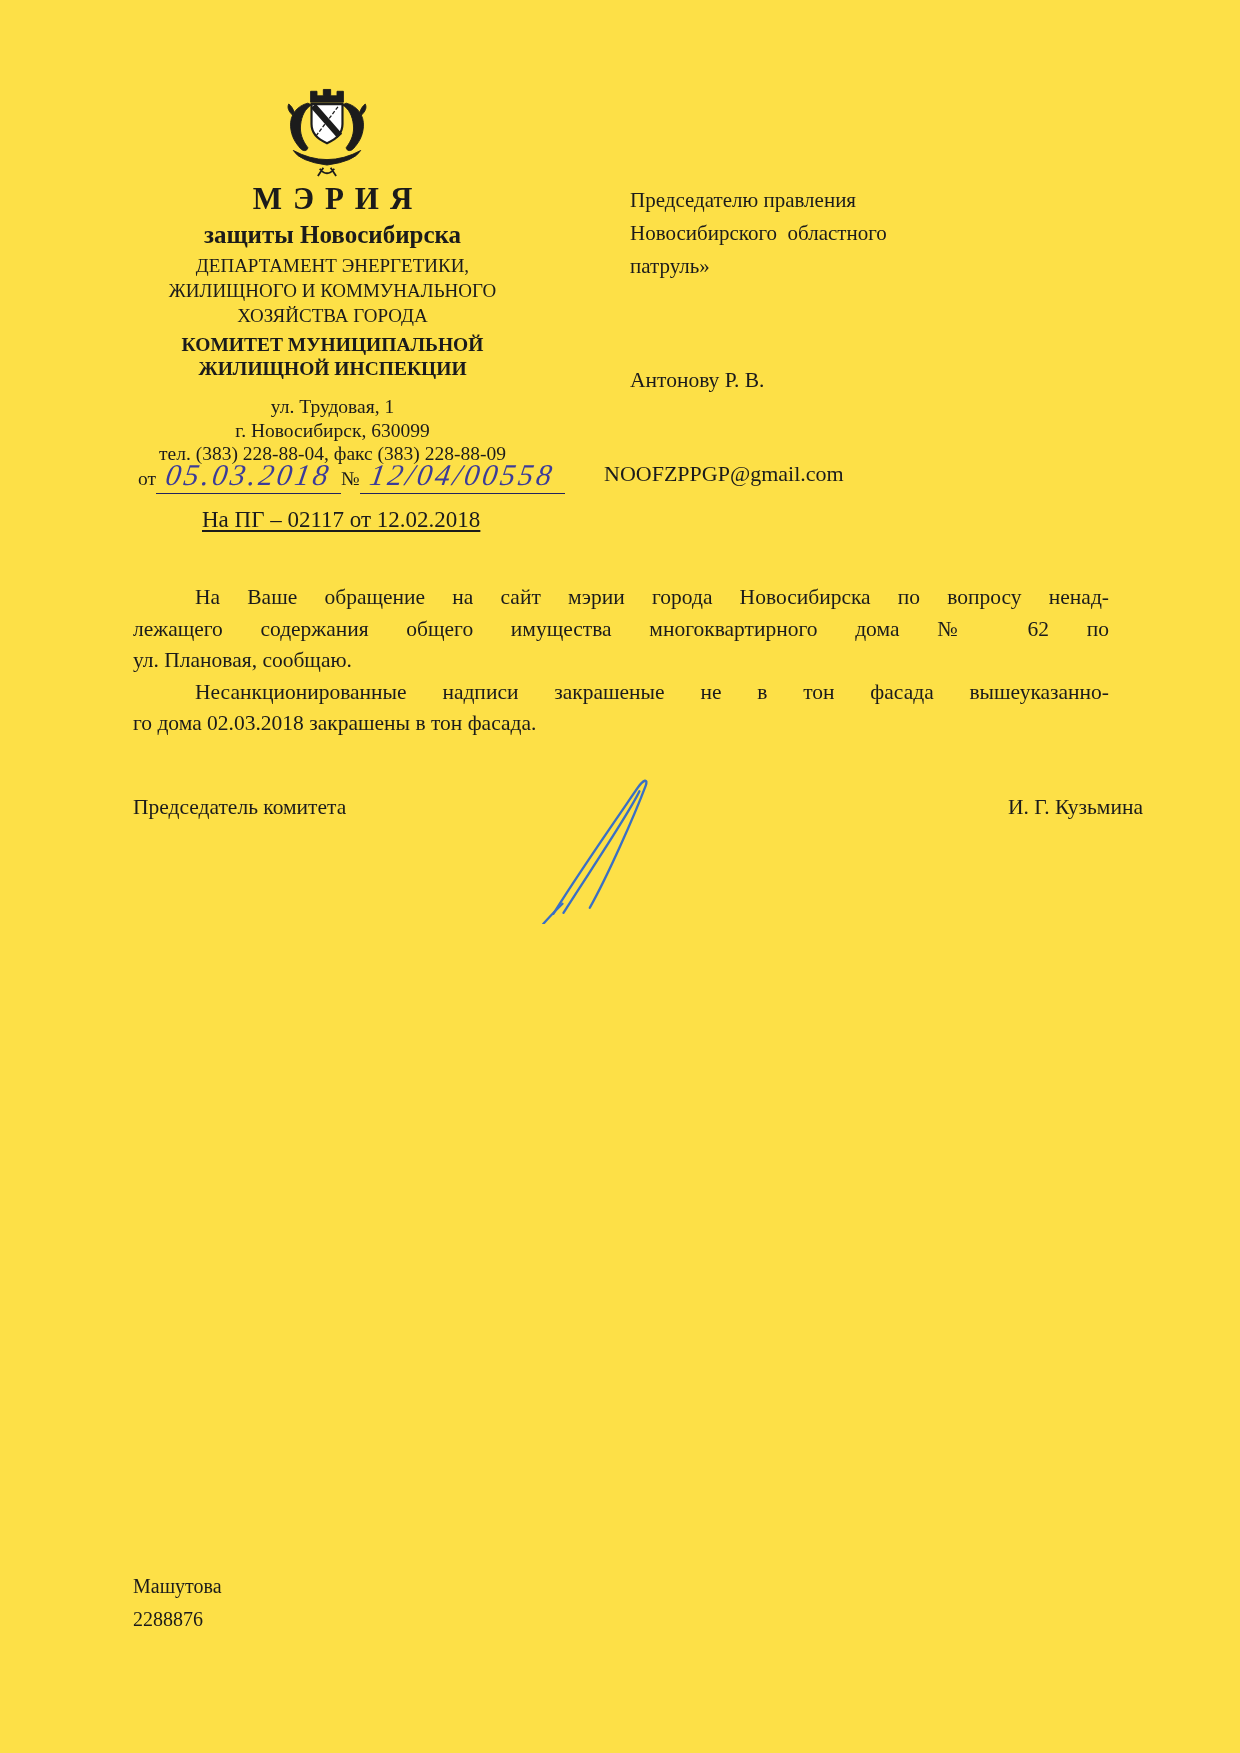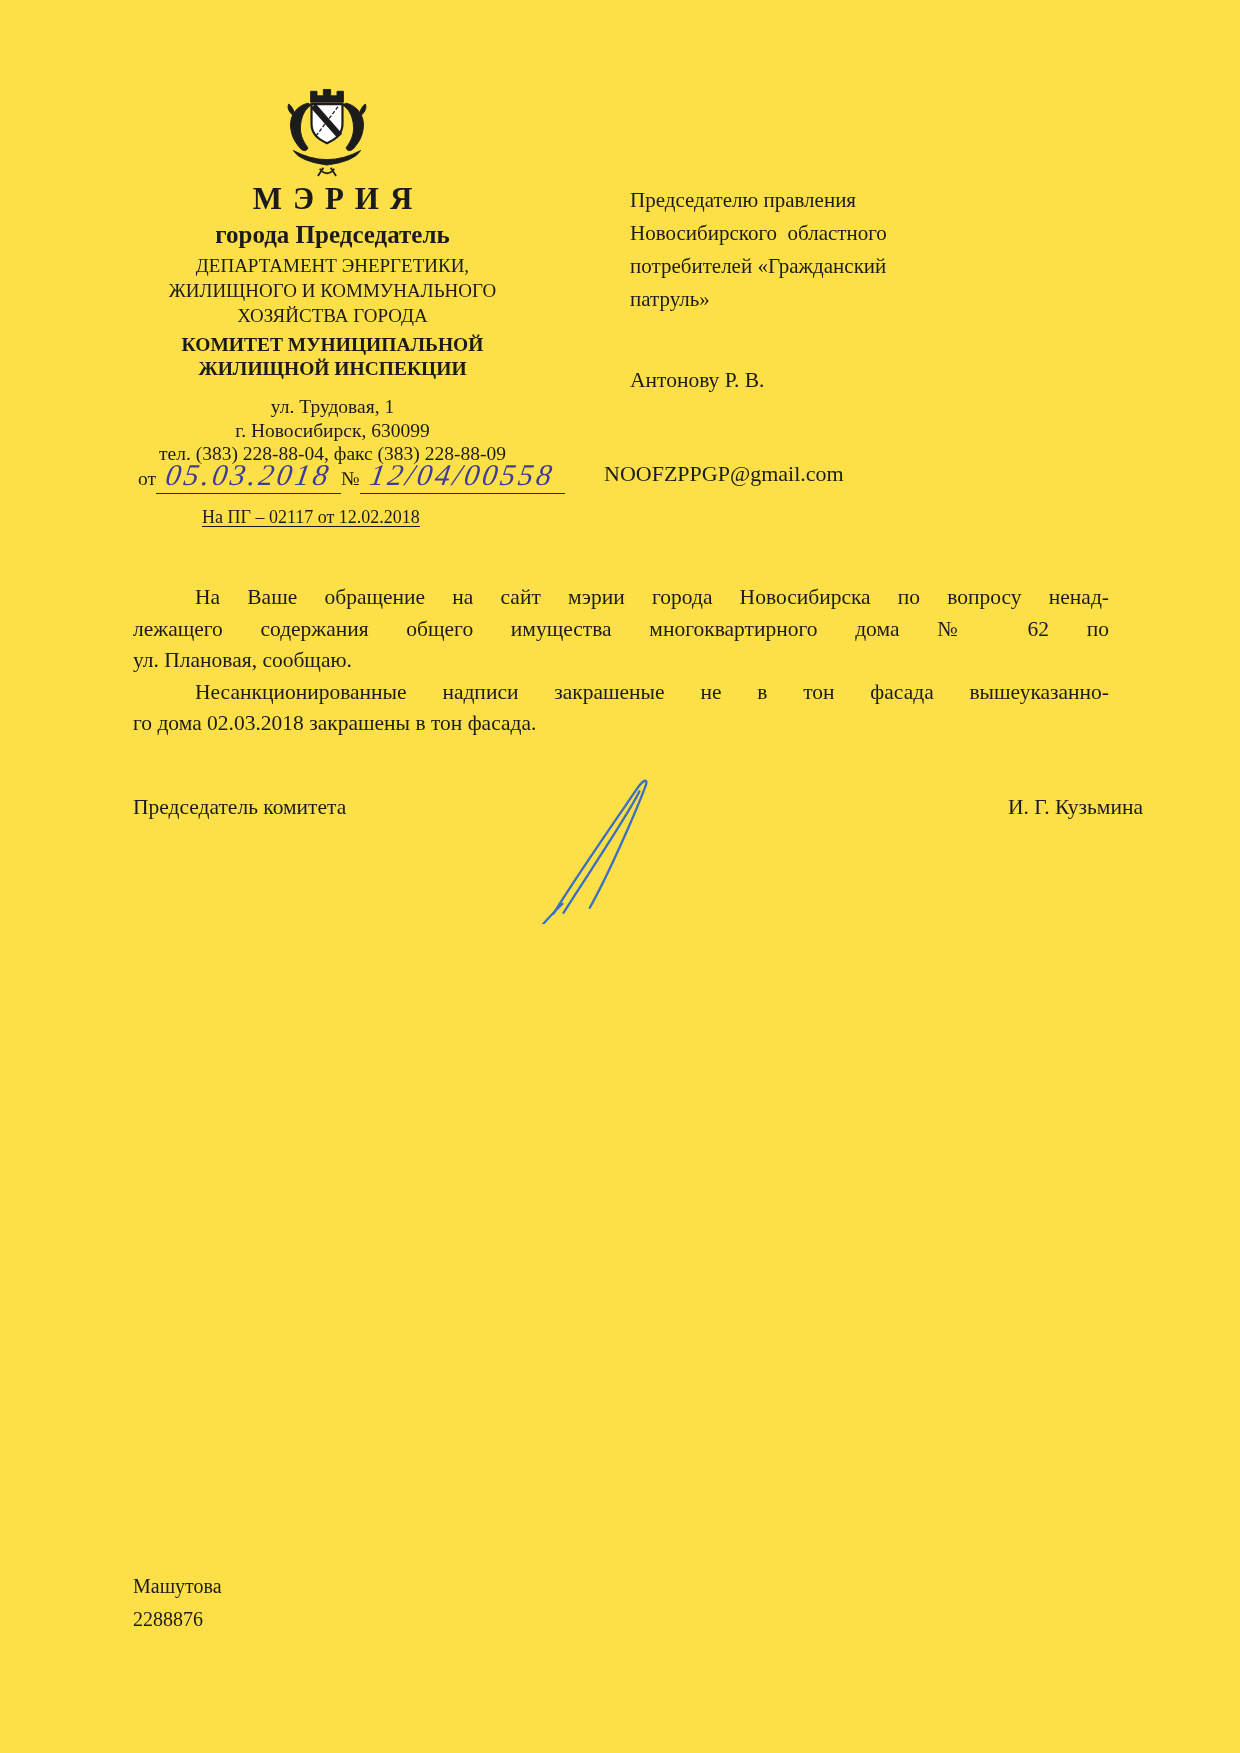--- a/index.html
+++ b/index.html
@@ -24,21 +24,21 @@
   .committee-block{margin-top:5px;}
   .addr{font-size:19.5px;line-height:23.5px;}
   .addr-block{margin-top:14px;}
   
   .ref-line{position:absolute;left:138px;top:458px;display:flex;align-items:baseline;gap:0;white-space:nowrap;}
   .ref-label{font-size:19.5px;}
   .hw-wrap{display:inline-block;border-bottom:1.6px solid #23235e;padding:0 10px 1px 10px;}
   .hw{display:inline-block;font-style:italic;font-size:30px;letter-spacing:3px;color:#3c3c99;transform:skewX(-9deg);line-height:34px;}
   .hw-date{min-width:150px;}
   .hw-num{min-width:185px;}
-  .reply-ref{position:absolute;left:202px;top:507px;font-size:18px;}
+  .reply-ref{position:absolute;left:202px;top:507px;font-size:23px;}
   .reply-ref span{text-decoration:underline;text-underline-offset:3px;}
   
   .recipient{position:absolute;left:630px;top:184px;width:380px;font-size:21px;line-height:33px;}
   .recipient-line{white-space:pre;}
   .recipient-name{position:absolute;left:630px;top:368px;font-size:21.5px;}
   .recipient-email{position:absolute;left:604px;top:461px;font-size:22px;}
   
   .body-text{position:absolute;left:133px;top:582px;width:976px;font-size:21.5px;line-height:31.5px;}
   .jline{text-align:justify;text-align-last:justify;}
   .jlast{text-align:justify;text-align-last:left;}
@@ -75,21 +75,21 @@
 
         <path d="M13,73 Q50,93 87,73 Q80,85 50,89 Q20,85 13,73 Z" stroke-width="1"></path>
 
         <path d="M42,93 Q50,103 58,93 M46,92 L40,101 M54,92 L60,101" fill="none" stroke-width="2"></path>
       </g>
     </svg>
   </div>
 
   <div class="letterhead">
     <div class="org-title">МЭРИЯ</div>
-    <div class="org-sub">города Председатель</div>
+    <div class="org-sub">защиты Новосибирска</div>
     <div class="dept-block">
       <div class="dept">ДЕПАРТАМЕНТ ЭНЕРГЕТИКИ,</div>
       <div class="dept">ЖИЛИЩНОГО И КОММУНАЛЬНОГО</div>
       <div class="dept">ХОЗЯЙСТВА ГОРОДА</div>
     </div>
     <div class="committee-block">
       <div class="committee">КОМИТЕТ МУНИЦИПАЛЬНОЙ</div>
       <div class="committee">ЖИЛИЩНОЙ ИНСПЕКЦИИ</div>
     </div>
     <div class="addr-block">
@@ -106,21 +106,20 @@
     <span class="hw-wrap"><span class="hw hw-num">12/04/00558</span></span>
   </div>
 
   <div class="reply-ref">
     <span>На ПГ – 02117  от 12.02.2018</span>
   </div>
 
   <div class="recipient">
     <div class="recipient-line">Председателю правления</div>
     <div class="recipient-line">Новосибирского  областного</div>
-    <div class="recipient-line">потребителей «Гражданский</div>
     <div class="recipient-line">патруль»</div>
   </div>
   <div class="recipient-name">Антонову Р. В.</div>
   <div class="recipient-email">NOOFZPPGP@gmail.com</div>
 
   <div class="body-text">
     <div class="jline indent">На Ваше обращение на сайт мэрии города Новосибирска по вопросу ненад-</div>
     <div class="jline">лежащего содержания общего имущества многоквартирного дома № 62 по</div>
     <div class="jlast">ул. Плановая, сообщаю.</div>
     <div class="jline indent">Несанкционированные надписи закрашеные не в тон фасада вышеуказанно-</div>

